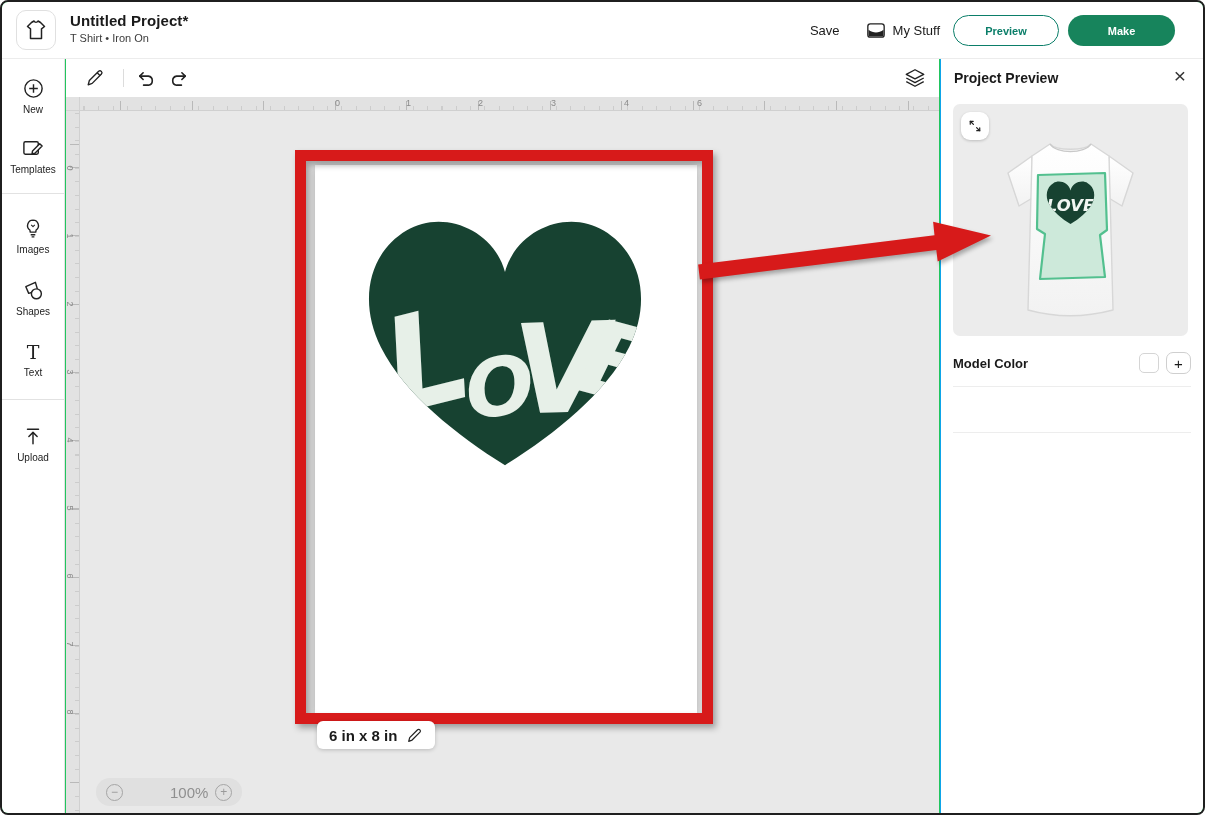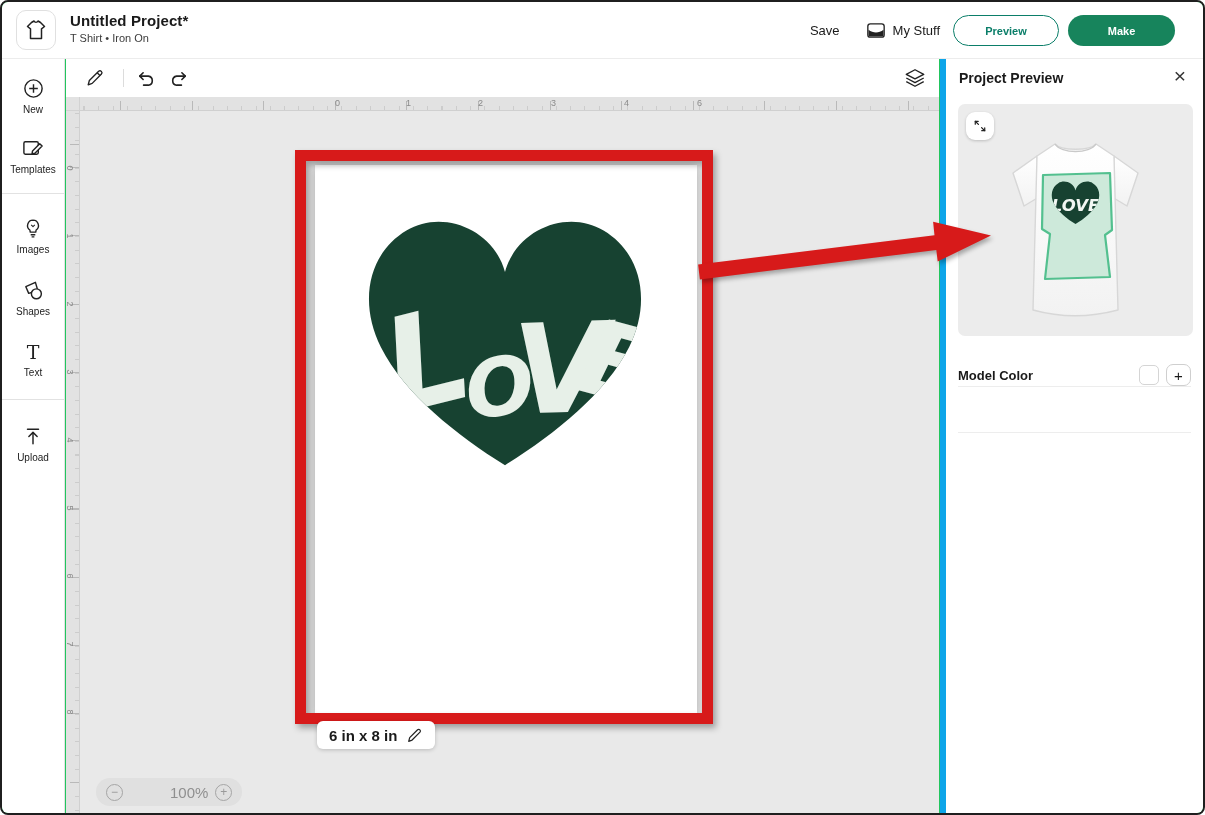--- a/index.html
+++ b/index.html
@@ -69,21 +69,21 @@
   .size-pill .txt { font-size:15px; font-weight:bold; }
   .zoom-pill { position:absolute; left:30px; top:681px; height:28px; padding:0 10px; background:#e0e0e0;
                border-radius:14px; display:flex; align-items:center; gap:7px; color:#8f8f8f; z-index:6; }
   .zoom-pill .pct { font-size:15px; color:#8f8f8f;margin-left:40px; }
   .circ-btn { width:17px; height:17px; border:1.4px solid #a5a5a5; border-radius:50%; display:flex;
               align-items:center; justify-content:center; font-size:12px; color:#9a9a9a; cursor:pointer;
               line-height:1; }
 
   
   .panel { position:absolute; left:938px; top:57px; right:0; bottom:0; background:#fff;
-           border-left:6px solid #0ea5e9; z-index:10; }
+           border-left:1px solid #0ea5e9; z-index:10; }
   .panel-title { position:absolute; left:13px; top:11px; font-size:14px; font-weight:bold; }
   .panel-close { position:absolute; right:17px; top:6px; font-size:21px; color:#333; cursor:pointer; line-height:1; }
   .preview-card { position:absolute; left:12px; top:45px; width:235px; height:232px; background:#ececec;
                   border-radius:7px; overflow:hidden; }
   .expand-btn { position:absolute; left:8px; top:8px; width:28px; height:28px; background:#fff;
                 border-radius:9px; box-shadow:0 1px 3px rgba(0,0,0,.2); display:flex; align-items:center;
                 justify-content:center; cursor:pointer; z-index:3; }
   .row { position:absolute; left:12px; right:12px; display:flex; align-items:center; }
   .row-label { font-size:13px; font-weight:bold; }
   .row-divider { position:absolute; left:12px; right:12px; height:1px; background:#ededed; }
@@ -316,21 +316,21 @@
         <path d="M85 71 L152 69 L154 126 L147 131 L152 173 L87 175 L92 130 L84 125 Z" fill="#CDE9DA" stroke="#53C08F" stroke-width="2.2" stroke-linejoin="round"></path>
         <g transform="translate(90,74) scale(0.172)">
           <path d="M160 72 C148 28 96 8 60 30 C20 54 12 104 34 148 C58 196 112 238 160 268 C208 238 262 196 286 148 C308 104 300 54 260 30 C224 8 172 28 160 72 Z" fill="#174231"></path>
           <g clip-path="url(#hclip2)">
             <text x="160" y="192" font-size="96" text-anchor="middle" fill="#F2F7F3" font-family="DejaVu Sans, Liberation Sans, sans-serif" font-weight="bold" font-style="italic">LOVE</text>
           </g>
         </g>
       </svg>
     </div>
 
-    <div class="row" style="top:300px; height:32px">
+    <div class="row" style="top:288px; height:32px">
       <span class="row-label">Model Color</span>
       <span class="spacer"></span>
       <span class="swatch"></span>
       <span class="plus-btn">+</span>
     </div>
     <div class="row-divider" style="top:327px"></div>
 
     <div class="row-divider" style="top:373px"></div>
   </div>
 

